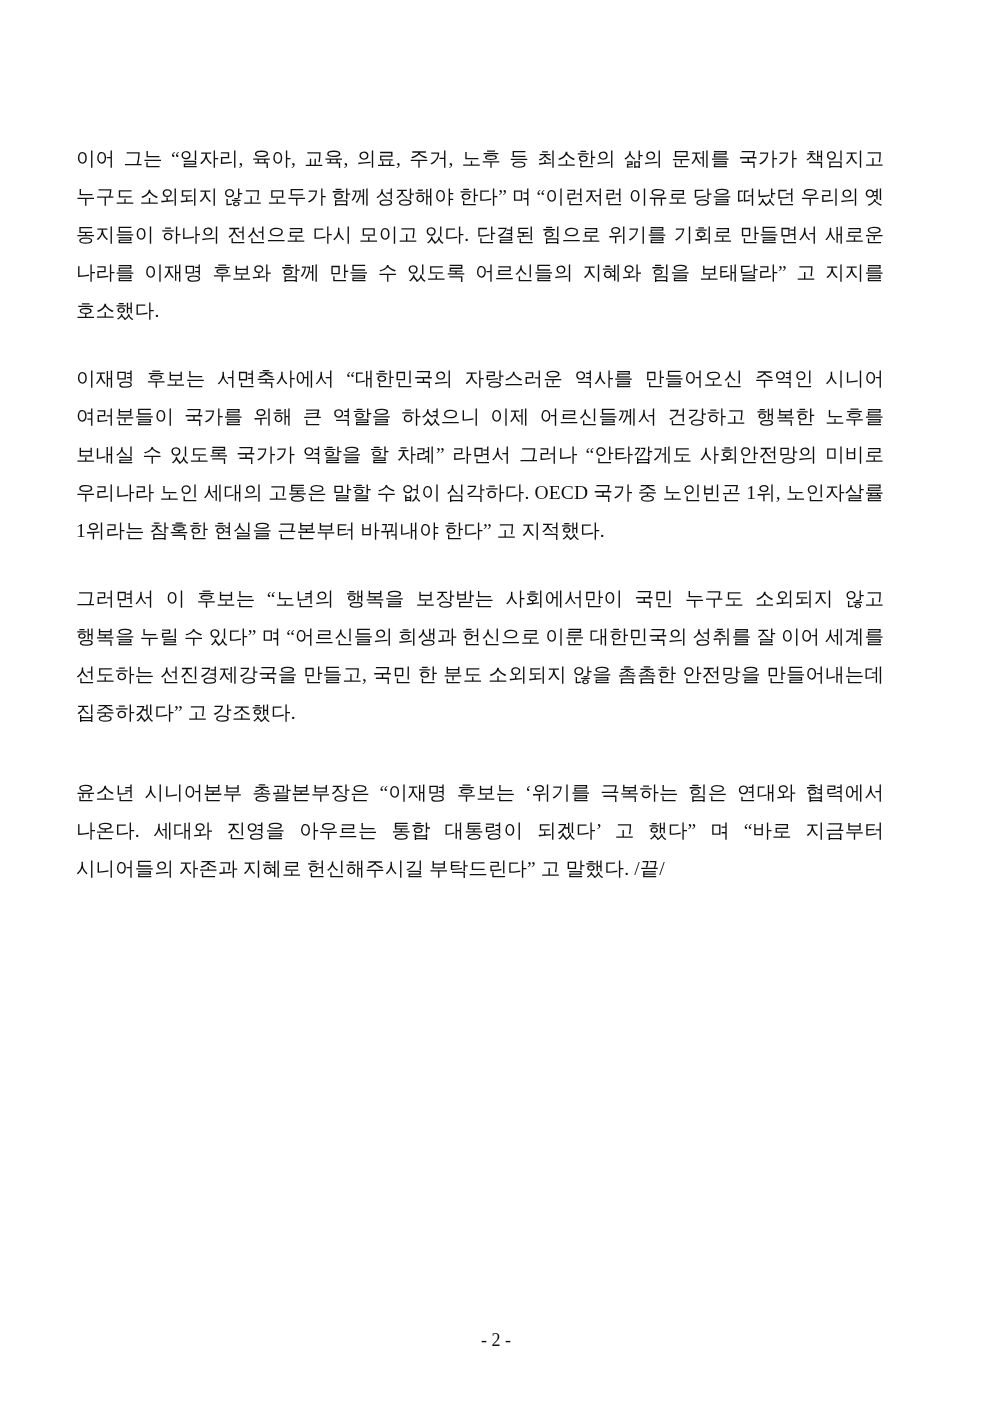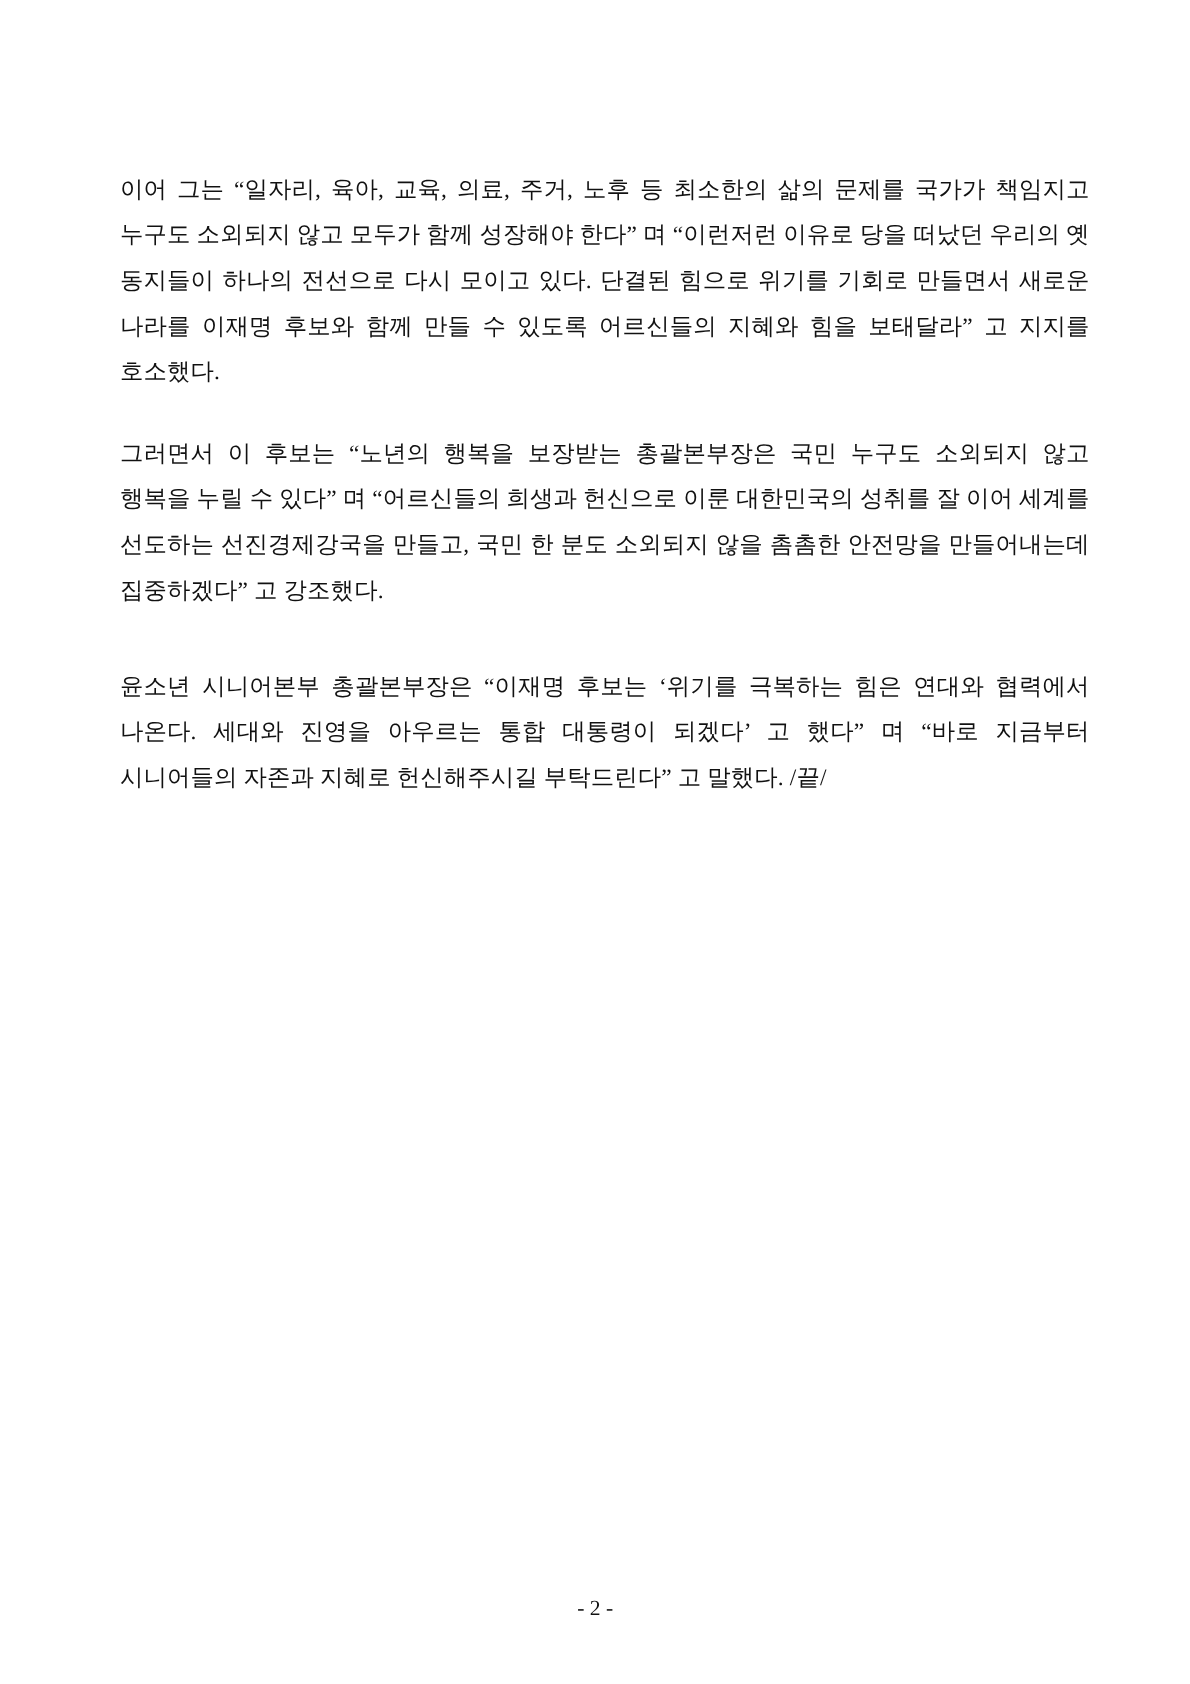--- a/index.html
+++ b/index.html
@@ -19,21 +19,21 @@
     top: 0;
     left: 0;
     width: 992px;
     height: 1403px;
     background: #ffffff;
     box-sizing: border-box;
   }
   .content {
     position: absolute;
     top: 140px;
-    left: 100px;
+    left: 76px;
     width: 808px;
   }
   p.para {
     margin: 0 0 30px 0;
     font-size: 19.5px;
     line-height: 38px;
     text-align: justify;
     text-justify: inter-character;
     letter-spacing: 0.1px;
     word-break: keep-all;
@@ -54,19 +54,20 @@
     font-family: "Liberation Serif", "DejaVu Serif", serif;
   }
 </style>
 </head>
 <body>
 
 <div class="page">
 
   <div class="content">
     <p class="para">이어 그는 “일자리, 육아, 교육, 의료, 주거, 노후 등 최소한의 삶의 문제를 국가가 책임지고 누구도 소외되지 않고 모두가 함께 성장해야 한다” 며 “이런저런 이유로 당을 떠났던 우리의 옛 동지들이 하나의 전선으로 다시 모이고 있다. 단결된 힘으로 위기를 기회로 만들면서 새로운 나라를 이재명 후보와 함께 만들 수 있도록 어르신들의 지혜와 힘을 보태달라” 고 지지를 호소했다.</p>
-    <p class="para">그러면서 이 후보는 “노년의 행복을 보장받는 총괄본부장은 국민 누구도 소외되지 않고 행복을 누릴 수 있다” 며 “어르신들의 희생과 헌신으로 이룬 대한민국의 성취를 잘 이어 세계를 선도하는 선진경제강국을 만들고, 국민 한 분도 소외되지 않을 촘촘한 안전망을 만들어내는데 집중하겠다” 고 강조했다.</p>
+    <p class="para">이재명 후보는 서면축사에서 “대한민국의 자랑스러운 역사를 만들어오신 주역인 시니어 여러분들이 국가를 위해 큰 역할을 하셨으니 이제 어르신들께서 건강하고 행복한 노후를 보내실 수 있도록 국가가 역할을 할 차례” 라면서 그러나 “안타깝게도 사회안전망의 미비로 우리나라 노인 세대의 고통은 말할 수 없이 심각하다. OECD 국가 중 노인빈곤 1위, 노인자살률 1위라는 참혹한 현실을 근본부터 바꿔내야 한다” 고 지적했다.</p>
+    <p class="para">그러면서 이 후보는 “노년의 행복을 보장받는 사회에서만이 국민 누구도 소외되지 않고 행복을 누릴 수 있다” 며 “어르신들의 희생과 헌신으로 이룬 대한민국의 성취를 잘 이어 세계를 선도하는 선진경제강국을 만들고, 국민 한 분도 소외되지 않을 촘촘한 안전망을 만들어내는데 집중하겠다” 고 강조했다.</p>
     <p class="para">윤소년 시니어본부 총괄본부장은 “이재명 후보는 ‘위기를 극복하는 힘은 연대와 협력에서 나온다. 세대와 진영을 아우르는 통합 대통령이 되겠다’ 고 했다” 며 “바로 지금부터 시니어들의 자존과 지혜로 헌신해주시길 부탁드린다” 고 말했다. /끝/</p>
   </div>
 
   <div class="footer">- 2 -</div>
 
 </div>
 
 </body></html>

